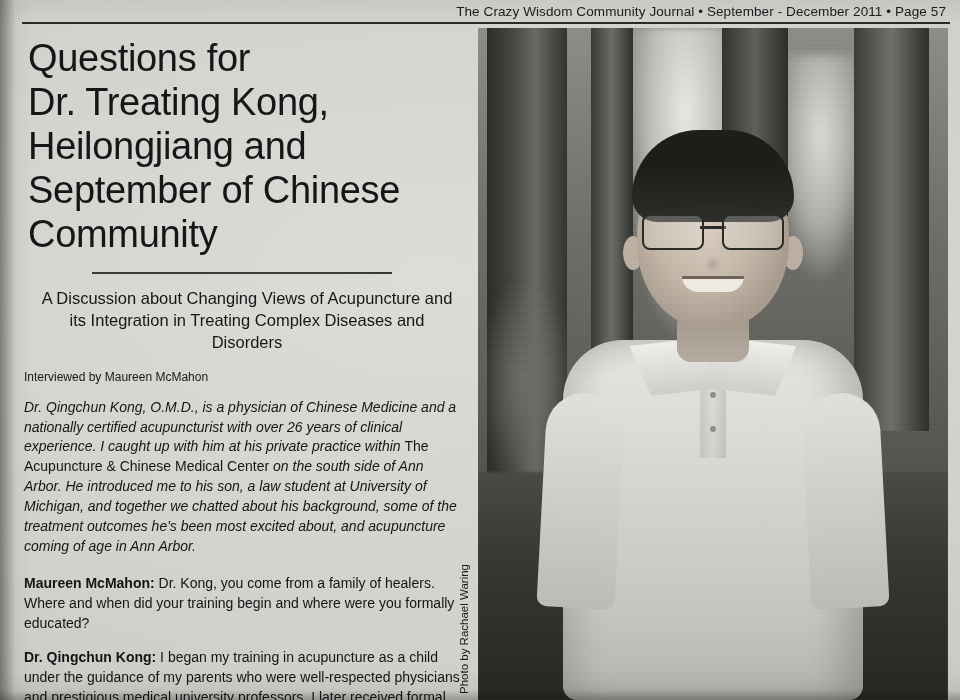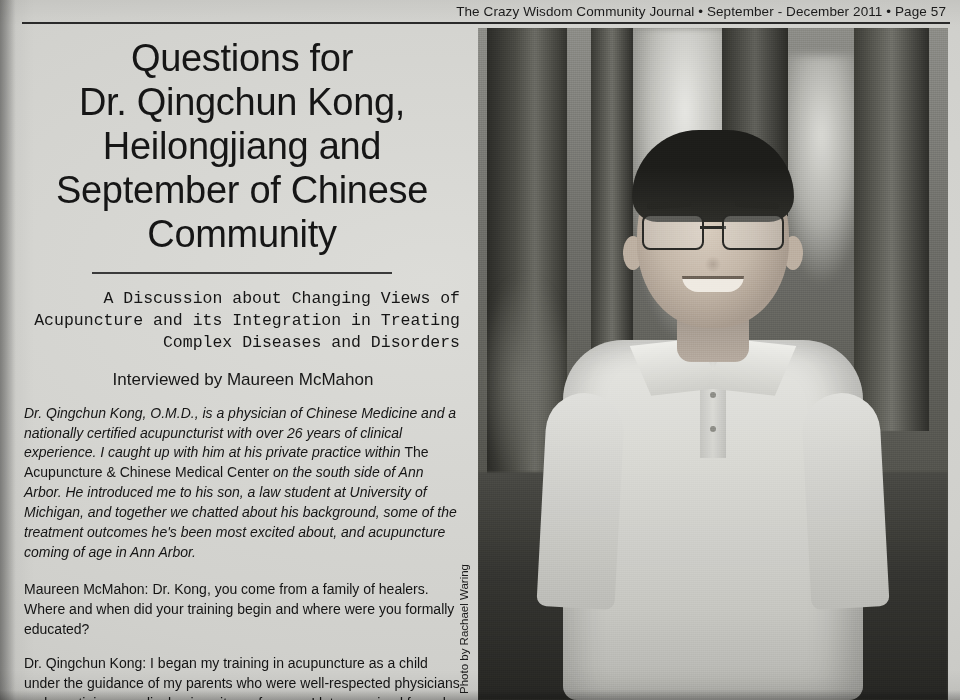--- a/index.html
+++ b/index.html
@@ -48,67 +48,64 @@
     height: 2px;
     background: #2a2a2a;
   }
   .left-col {
     position: absolute;
     left: 22px;
     top: 30px;
     width: 440px;
   }
   .headline {
-    text-align: center;
     font-size: 38px;
     line-height: 1.16;
     font-weight: 400;
     color: #161616;
     letter-spacing: -0.3px;
     margin: 6px 0 0 0;
     padding: 0 6px;
   }
   .headline-rule {
     width: 300px;
     height: 1.5px;
     background: #3a3a3a;
     margin: 16px auto 14px auto;
   }
   .deck {
     font-size: 16.5px;
     line-height: 1.33;
-    text-align: right;
+    text-align: center;
     color: #161616;
     margin: 0 2px 16px 12px;
-    font-family: Liberation Mono, monospace;
   }
   .byline {
-    font-size: 17px;
+    font-size: 12px;
     color: #171717;
     margin: 0 0 14px 2px;
-    text-align: center;
   }
   .standfirst {
     font-size: 14px;
     line-height: 1.42;
     font-style: italic;
     color: #161616;
     margin: 0 2px 16px 2px;
   }
   .standfirst .roman {
     font-style: normal;
   }
   .qa {
     font-size: 14px;
     line-height: 1.44;
     color: #141414;
     margin: 0 2px 14px 2px;
   }
   .qa .who {
-    font-weight: normal;
+    font-weight: bold;
   }
   .photo-wrap {
     position: absolute;
     left: 478px;
     top: 28px;
     width: 470px;
     height: 672px;
     overflow: hidden;
     background: #5c5c58;
   }
@@ -353,21 +350,21 @@
 
 <div class="page">
   <div class="paper-texture"></div>
 
   <div class="running-head">The Crazy Wisdom Community Journal • September - December 2011 • Page 57</div>
   <div class="rule-top"></div>
 
   <div class="left-col">
     <h1 class="headline">
       <span>Questions for</span><br>
-      <span>Dr. Qingchun Kong,</span><br>
+      <span>Dr. Treating Kong,</span><br>
       <span>Heilongjiang and</span><br>
       <span>September of Chinese</span><br>
       <span>Community</span>
     </h1>
 
     <div class="headline-rule"></div>
 
     <div class="deck">A Discussion about Changing Views of Acupuncture and its Integration in Treating Complex Diseases and Disorders</div>
 
     <div class="byline">Interviewed by Maureen McMahon</div>

